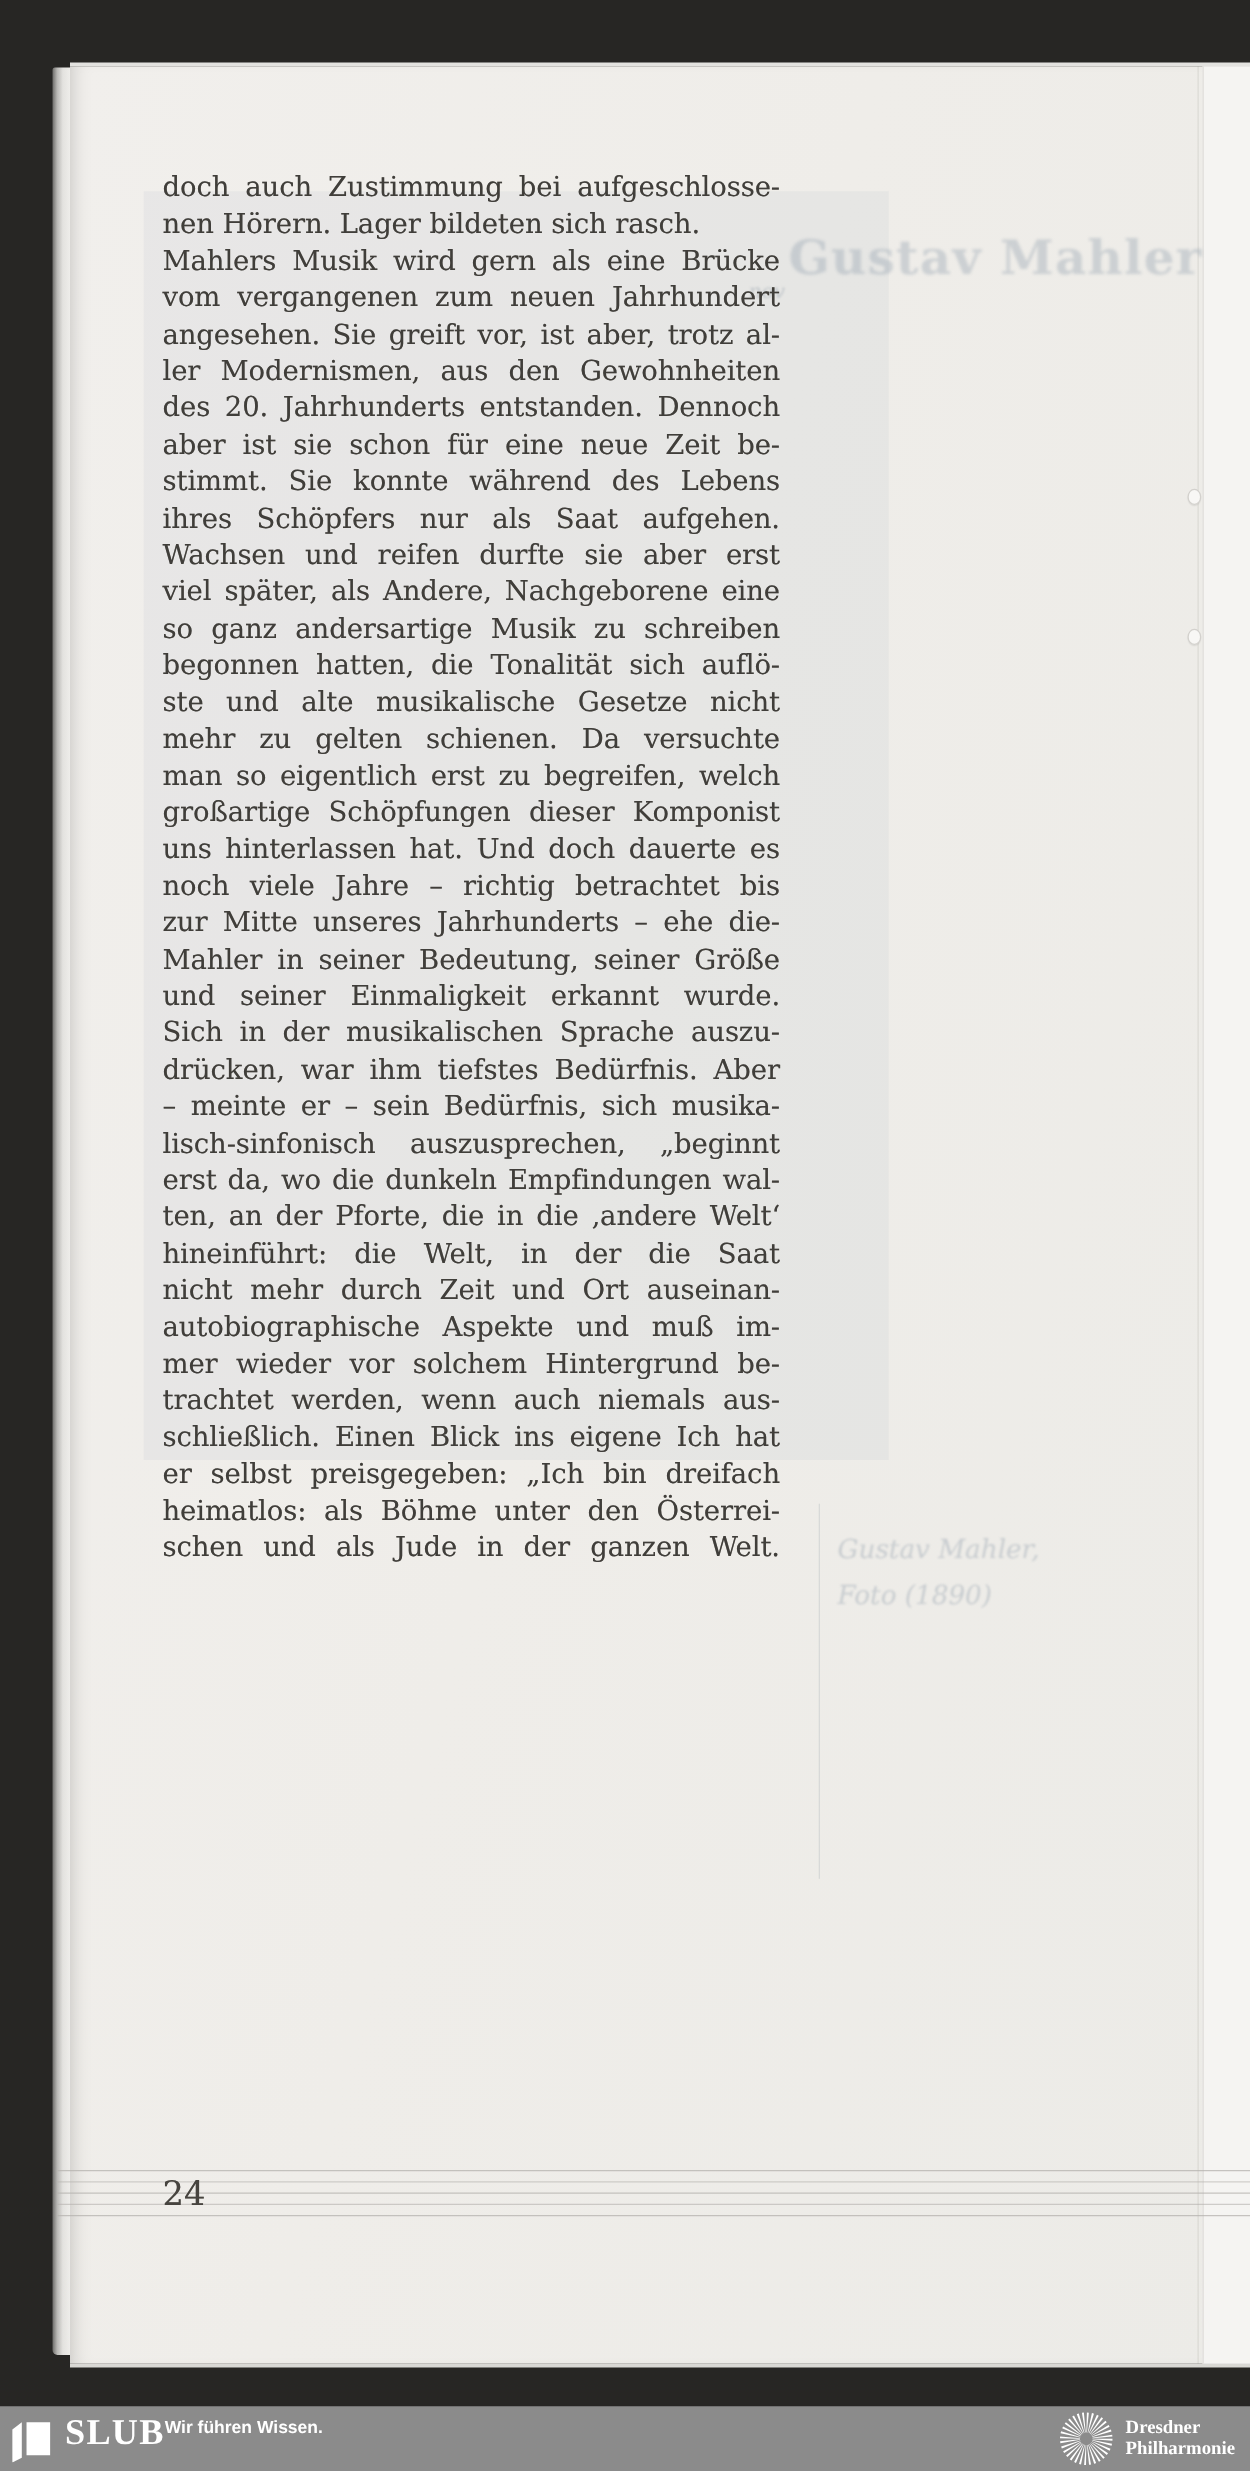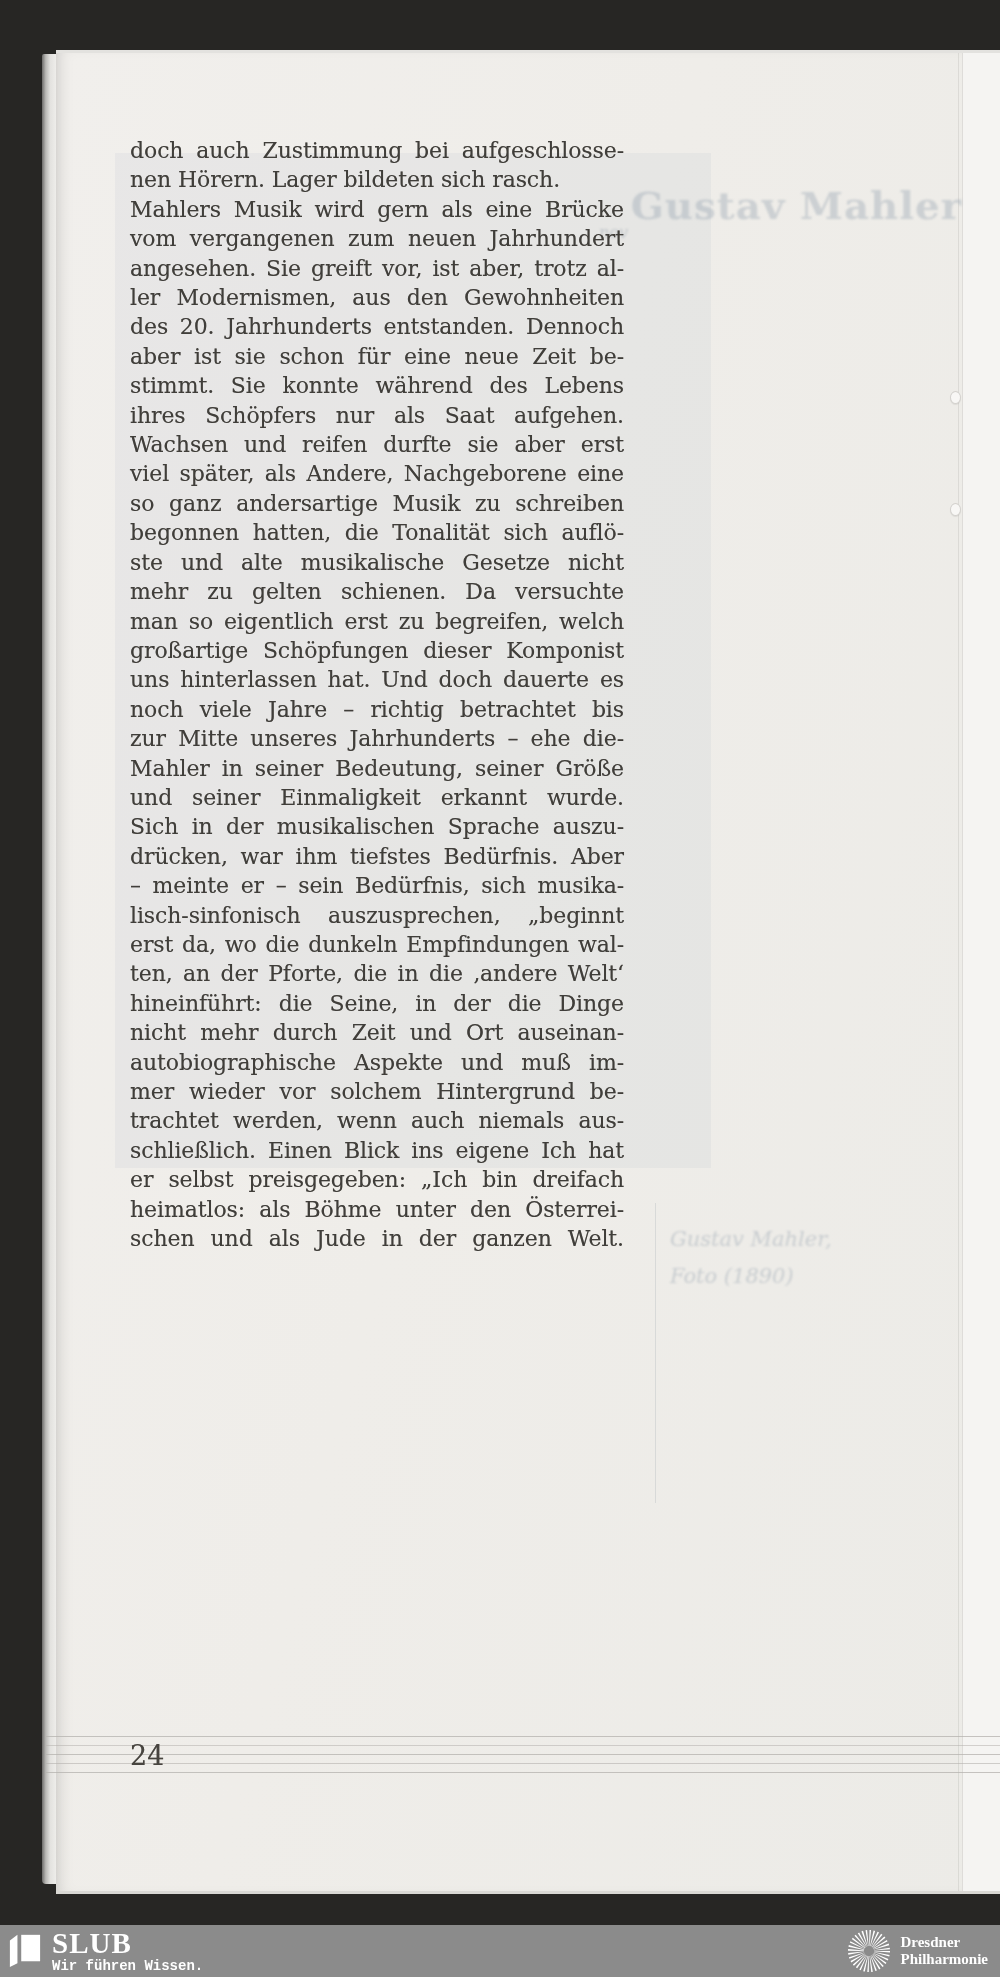--- a/index.html
+++ b/index.html
@@ -51,24 +51,24 @@
   .staff-line:nth-child(4){opacity:.6}
   .page-number{position:absolute;left:74px;top:1687px;font-size:27px;color:#47443f;
     text-shadow:0 0 .5px rgba(70,67,62,.5);}
 
   
   .footer{position:absolute;left:0;top:1925px;width:1000px;height:52px;background:#8b8b8b;
     display:flex;justify-content:space-between;align-items:center;box-sizing:border-box;
     padding:0 12px 0 8px;}
   .brand-left{display:flex;align-items:flex-start;gap:10px;cursor:pointer;}
   .book-icon{width:34px;height:36px;margin-top:2px;}
-  .slub-text{display:flex;flex-direction:column;}
+  .slub-text{display:flex;}
   .slub-title{font-family:"Liberation Serif",serif;font-weight:bold;font-size:29px;
     line-height:28px;color:#fff;letter-spacing:1px;}
-  .slub-slogan{font-family:Liberation Mono, monospace;font-weight:bold;font-size:14px;
+  .slub-slogan{font-family:Liberation Sans, sans-serif;font-weight:bold;font-size:14px;
     color:#fff;margin-top:1px;}
   .brand-right{display:flex;align-items:center;gap:8px;cursor:pointer;font-weight:bold;}
   .sun-icon{width:46px;height:46px;}
   .phil-text{font-family:"Liberation Serif",serif;font-size:15px;line-height:17px;color:#fff;}
 </style>
 </head>
 <body>
 
 <div class="canvas">
 
@@ -113,21 +113,21 @@
         <div class="tline">noch viele Jahre – richtig betrachtet bis</div>
         <div class="tline">zur Mitte unseres Jahrhunderts – ehe die-</div>
         <div class="tline">Mahler in seiner Bedeutung, seiner Größe</div>
         <div class="tline">und seiner Einmaligkeit erkannt wurde.</div>
         <div class="tline">Sich in der musikalischen Sprache auszu-</div>
         <div class="tline">drücken, war ihm tiefstes Bedürfnis. Aber</div>
         <div class="tline">– meinte er – sein Bedürfnis, sich musika-</div>
         <div class="tline">lisch-sinfonisch auszusprechen, „beginnt</div>
         <div class="tline">erst da, wo die dunkeln Empfindungen wal-</div>
         <div class="tline">ten, an der Pforte, die in die ‚andere Welt‘</div>
-        <div class="tline">hineinführt: die Seine, in der die Dinge</div>
+        <div class="tline">hineinführt: die Welt, in der die Saat</div>
         <div class="tline">nicht mehr durch Zeit und Ort auseinan-</div>
         <div class="tline">autobiographische Aspekte und muß im-</div>
         <div class="tline">mer wieder vor solchem Hintergrund be-</div>
         <div class="tline">trachtet werden, wenn auch niemals aus-</div>
         <div class="tline">schließlich. Einen Blick ins eigene Ich hat</div>
         <div class="tline">er selbst preisgegeben: „Ich bin dreifach</div>
         <div class="tline">heimatlos: als Böhme unter den Österrei-</div>
         <div class="tline">schen und als Jude in der ganzen Welt.</div>
       </div>
 

